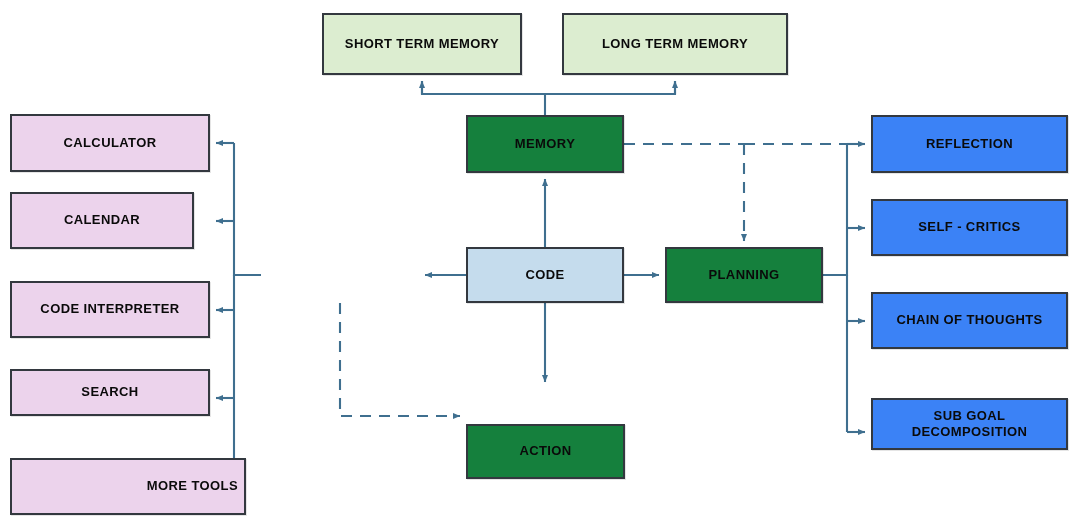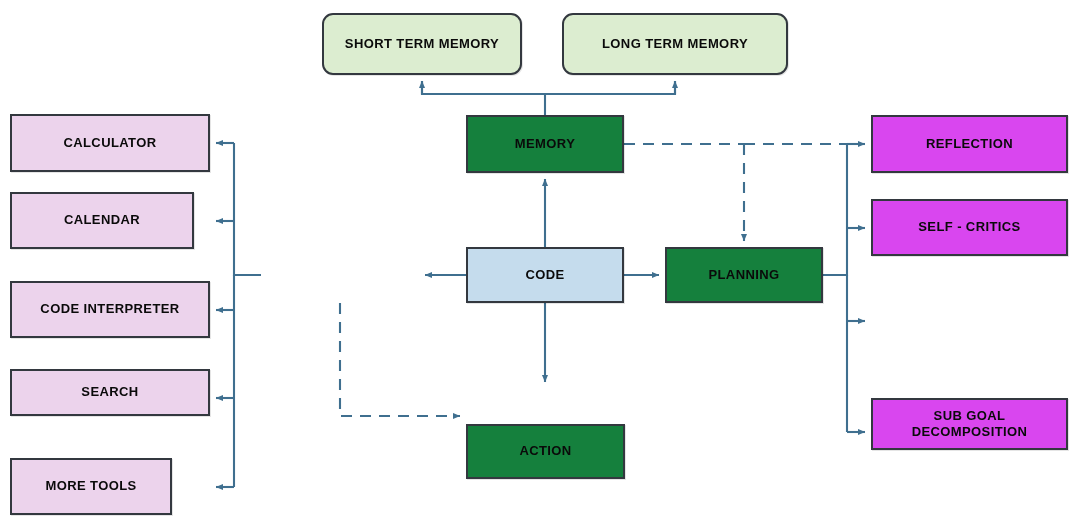--- a/index.html
+++ b/index.html
@@ -39,25 +39,25 @@
     letter-spacing: 0.4px;
     line-height: 1.25;
     z-index: 2;
     box-shadow: 1px 1px 0 rgba(0,0,0,0.10);
   }
   .node .label {
     display: block;
     padding: 0 6px;
     white-space: pre-line;
   }
-  .n-green  { background: #dcedd0; border-radius: 11px; }
+  .n-green  { background: #dcedd0; }
   .n-peach  { background: #15803d; }
   .n-blue   { background: #c5dced; }
   .n-purple { background: #ecd3ec; }
-  .n-gray   { background: #d946ef; }
+  .n-gray   { background: #3b82f6; }
 </style>
 </head>
 <body>
 
 <div id="canvas">
 
   <svg id="edges" viewBox="0 0 1080 527" width="1080" height="527" xmlns="http://www.w3.org/2000/svg">
     <defs>
       <marker id="ah" markerWidth="9" markerHeight="9" refX="7.4" refY="3.2" orient="auto" markerUnits="userSpaceOnUse">
         <path d="M0,0 L7.6,3.2 L0,6.4 z" fill="#3f6f8f"></path>
@@ -139,31 +139,34 @@
   </div>
 
   <div class="node n-peach" style="left:665px; top:247px; width:158px; height:56px; font-size:13px;">
     <span class="label">PLANNING</span>
   </div>
 
   <div class="node n-purple" style="left:10px; top:281px; width:200px; height:57px; font-size:13px;">
     <span class="label">CODE INTERPRETER</span>
   </div>
 
+  <div class="node n-gray" style="left:871px; top:292px; width:197px; height:57px; font-size:13px;">
+    <span class="label">CHAIN OF THOUGHTS</span>
+  </div>
 
   <div class="node n-purple" style="left:10px; top:369px; width:200px; height:47px; font-size:13px;">
     <span class="label">SEARCH</span>
   </div>
 
   <div class="node n-peach" style="left:466px; top:388px; width:159px; height:55px; font-size:13px;margin-top:36px;">
     <span class="label">ACTION</span>
   </div>
 
   <div class="node n-gray" style="left:871px; top:398px; width:197px; height:52px; font-size:13px;">
     <span class="label">SUB GOAL
 DECOMPOSITION</span>
   </div>
 
-  <div class="node n-purple" style="left:10px; top:458px; width:162px; height:57px; font-size:13px;">
+  <div class="node n-purple" style="left:10px; top:458px; width:236px; height:57px; font-size:13px;justify-content:flex-end;">
     <span class="label">MORE TOOLS</span>
   </div>
 
 </div>
 
 </body></html>

